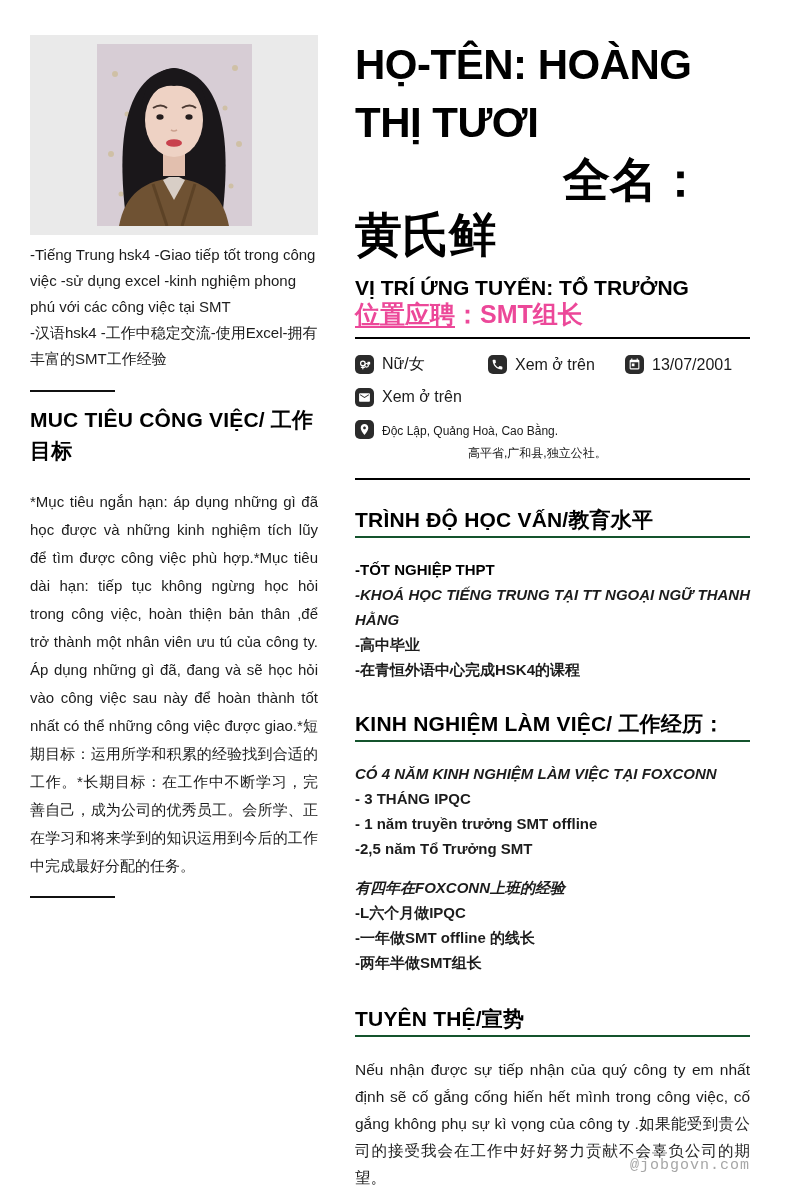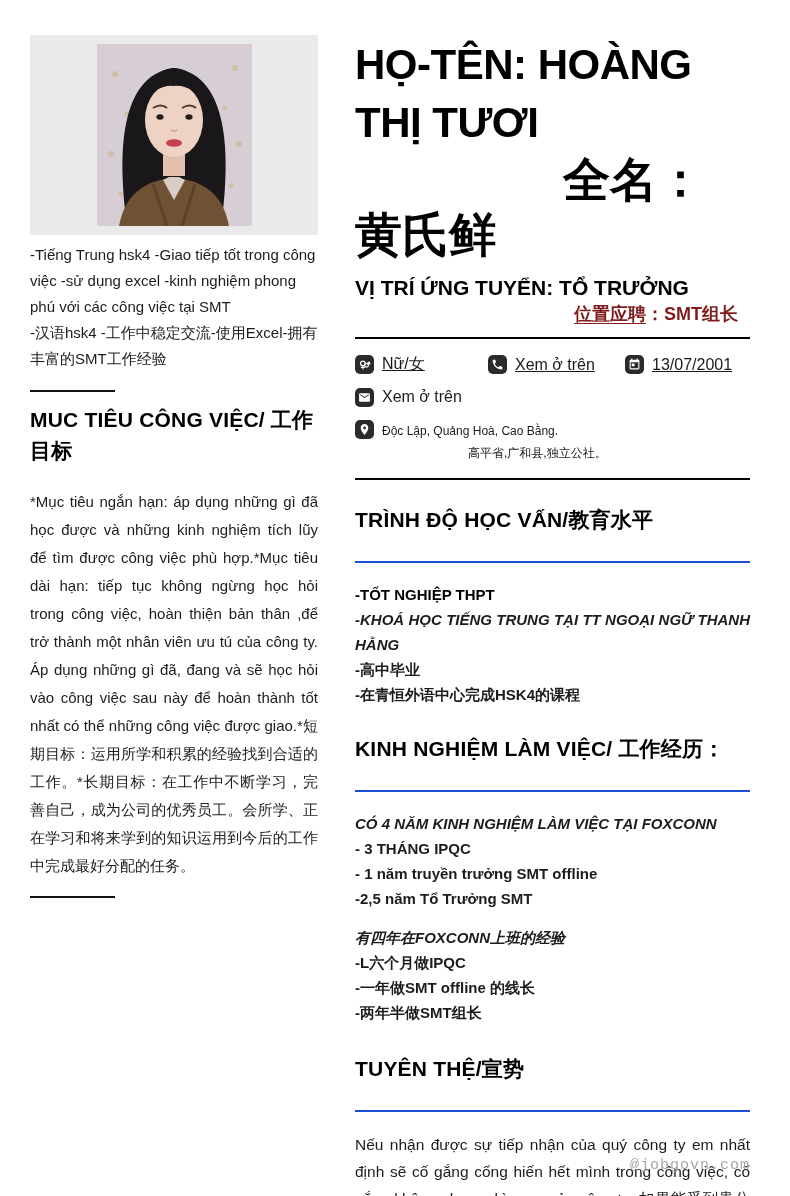--- a/index.html
+++ b/index.html
@@ -87,64 +87,64 @@
     color: #000;
   }
   .position-vi {
     margin-top: 12px;
     font-size: 21px;
     line-height: 27px;
     font-weight: 800;
     color: #000;
   }
   .position-zh {
-    font-size: 18px;
+    font-size: 25px;
     line-height: 27px;
     font-weight: 800;
-    color: #7f1d1d;
-    text-align: right;
+    color: #ec4899;
+    text-align: left;
     padding-right: 12px;
   }
   .position-zh .u { text-decoration: underline; text-underline-offset: 3px; }
   .hrule {
     border: none;
     border-top: 2px solid #000;
     margin-top: 9px;
   }
   .hrule.below-contact { margin-top: 14px; }
 
   
   .contact { margin-top: 15px; }
   .contact-row1 {
     display: grid;
     grid-template-columns: 133px 137px 1fr;
     align-items: center;
   }
   .c-item { display: flex; align-items: center; gap: 8px; }
-  .c-item .label { font-size: 16px; color: #1a1a1a; white-space: nowrap; text-decoration: underline; }
+  .c-item .label { font-size: 16px; color: #1a1a1a; white-space: nowrap; }
   .contact-row { display: flex; align-items: flex-start; gap: 8px; margin-top: 13px; }
   .addr-lines { font-size: 12px; color: #1a1a1a; line-height: 22px; }
   .addr-zh { margin-left: 86px; }
   .ic {
     width: 19px; height: 19px;
     min-width: 19px;
     background: #2b2b2b;
     border-radius: 5px;
     display: flex; align-items: center; justify-content: center;
   }
   .ic svg { width: 13px; height: 13px; display: block; }
 
   
   .section { margin-top: 26px; }
   .section-heading {
     font-size: 21px;
     font-weight: 800;
     color: #000;
-    padding-bottom: 27px;
-    border-bottom: 2px solid #1d4ed8;
+    padding-bottom: 2px;
+    border-bottom: 2px solid #14532d;
     letter-spacing: .2px;
   }
   .section-body { margin-top: 19px; }
   .line { font-size: 15px; line-height: 25px; color: #1c1c1c; font-weight: bold; }
   .line.b { font-weight: 700; color: #000; }
   .line.i { font-style: italic; }
   .line.ij { font-style: italic; text-align: justify; }
   .exp-zh { margin-top: 14px; }
   .pledge-text {
     margin-top: 19px;

